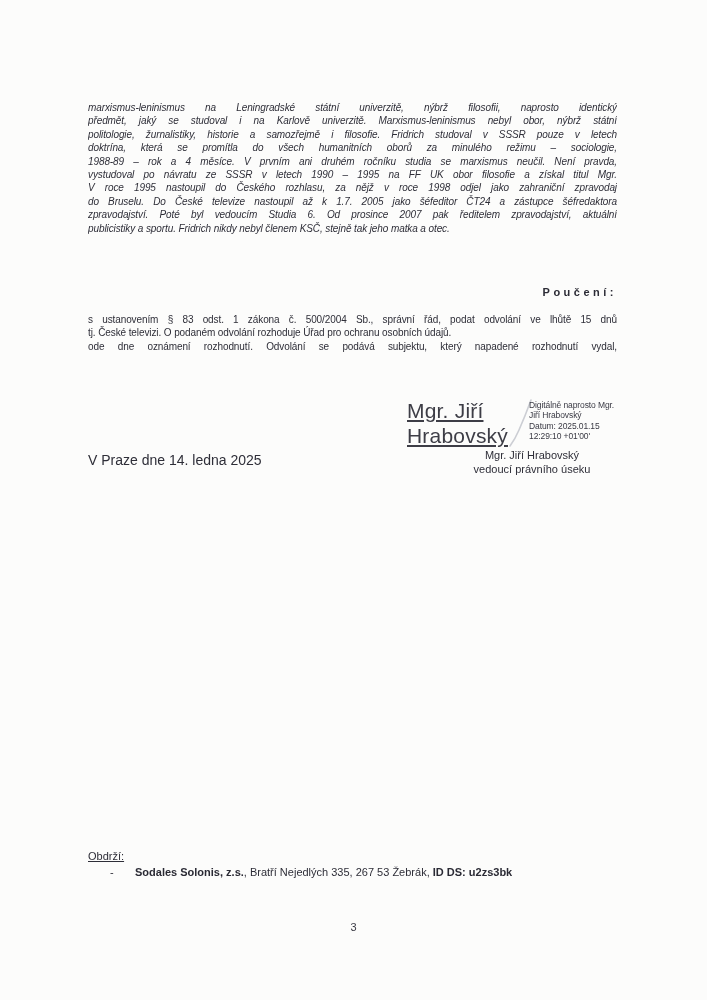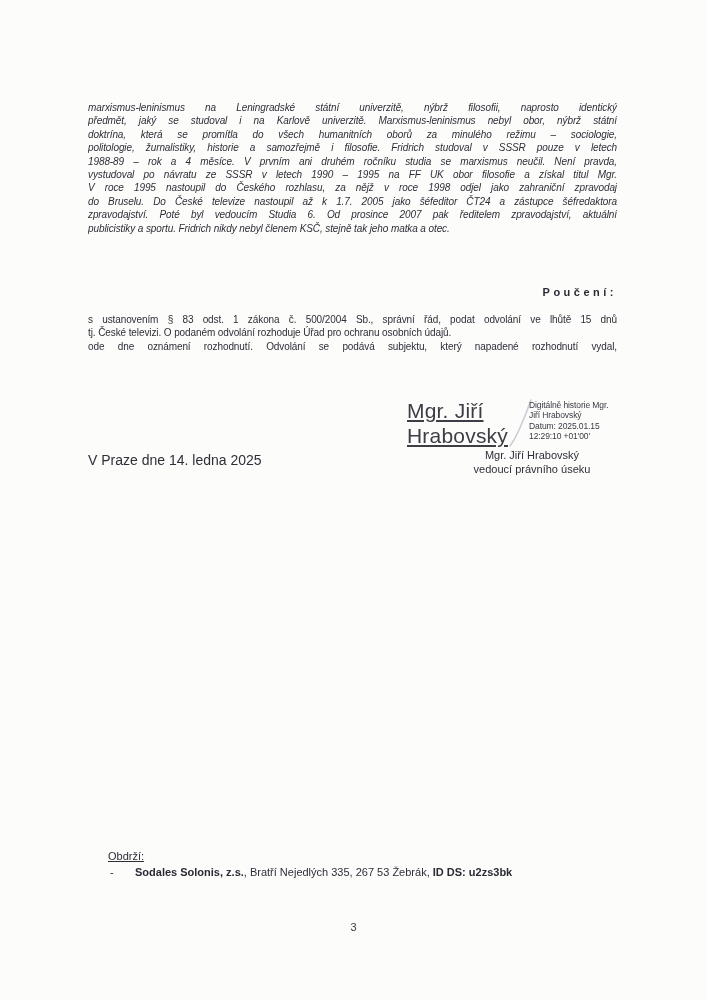--- a/index.html
+++ b/index.html
@@ -63,42 +63,41 @@
     text-align: center;
     font-size: 11px;
     line-height: 13.8px;
     color: #2e2e38;
   }
 
   .recipients-heading {
     font-size: 11px;
     text-decoration: underline;
     color: #2e2e38;
-    margin-left: 20px;
   }
   .recipient-line { font-size: 11px; color: #2e2e38; }
   .recipient-line b { font-weight: bold; color: #2a2a34; }
 
   .page-number {
     left: 0; width: 707px;
     text-align: center;
     font-size: 11px;
     color: #3a3a44;
   }
 </style>
 </head>
 <body>
 
 <div class="page">
 
   <div class="abs para italic" style="top:101px;">
       <div class="tline">marxismus-leninismus na Leningradské státní univerzitě, nýbrž filosofii, naprosto identický</div>
       <div class="tline">předmět, jaký se studoval i na Karlově univerzitě. Marxismus-leninismus nebyl obor, nýbrž státní</div>
+      <div class="tline">politologie, žurnalistiky, historie a samozřejmě i filosofie. Fridrich studoval v SSSR pouze v letech</div>
       <div class="tline">doktrína, která se promítla do všech humanitních oborů za minulého režimu – sociologie,</div>
-      <div class="tline">politologie, žurnalistiky, historie a samozřejmě i filosofie. Fridrich studoval v SSSR pouze v letech</div>
       <div class="tline">1988-89 – rok a 4 měsíce. V prvním ani druhém ročníku studia se marxismus neučil. Není pravda,</div>
       <div class="tline">vystudoval po návratu ze SSSR v letech 1990 – 1995 na FF UK obor filosofie a získal titul Mgr.</div>
       <div class="tline">V roce 1995 nastoupil do Českého rozhlasu, za nějž v roce 1998 odjel jako zahraniční zpravodaj</div>
       <div class="tline">do Bruselu. Do České televize nastoupil až k 1.7. 2005 jako šéfeditor ČT24 a zástupce šéfredaktora</div>
       <div class="tline">zpravodajství. Poté byl vedoucím Studia 6. Od prosince 2007 pak ředitelem zpravodajství, aktuální</div>
       <div class="tline last">publicistiky a sportu.  Fridrich nikdy nebyl členem KSČ, stejně tak jeho matka a otec.</div>
     </div>
 
   <div class="abs heading" style="top:286px;">Poučení:</div>
 
@@ -113,21 +112,21 @@
   <div class="abs stamp-name" style="left:407px; top:398px;text-decoration:underline;">
     <div>Mgr. Jiří</div>
     <div>Hrabovský</div>
   </div>
 
   <svg class="abs" style="left:506px; top:397px;" width="30" height="52" viewBox="0 0 30 52">
     <path d="M25,3 C21,14 17,24 13,33 C10,40 7,45 4,49" fill="none" stroke="#c3c6cd" stroke-width="1.6" stroke-linecap="round" opacity="0.85"></path>
   </svg>
 
   <div class="abs digital-sig" style="left:529px; top:400px;">
-      <div>Digitálně historie Mgr.</div>
+      <div>Digitálně naprosto Mgr.</div>
       <div>Jiří Hrabovský</div>
       <div>Datum: 2025.01.15</div>
       <div>12:29:10 +01'00'</div>
     </div>
 
   <div class="abs printed-block" style="left:446px; top:449px; width:172px;">
     <div>Mgr. Jiří Hrabovský</div>
     <div>vedoucí právního úseku</div>
   </div>
 

